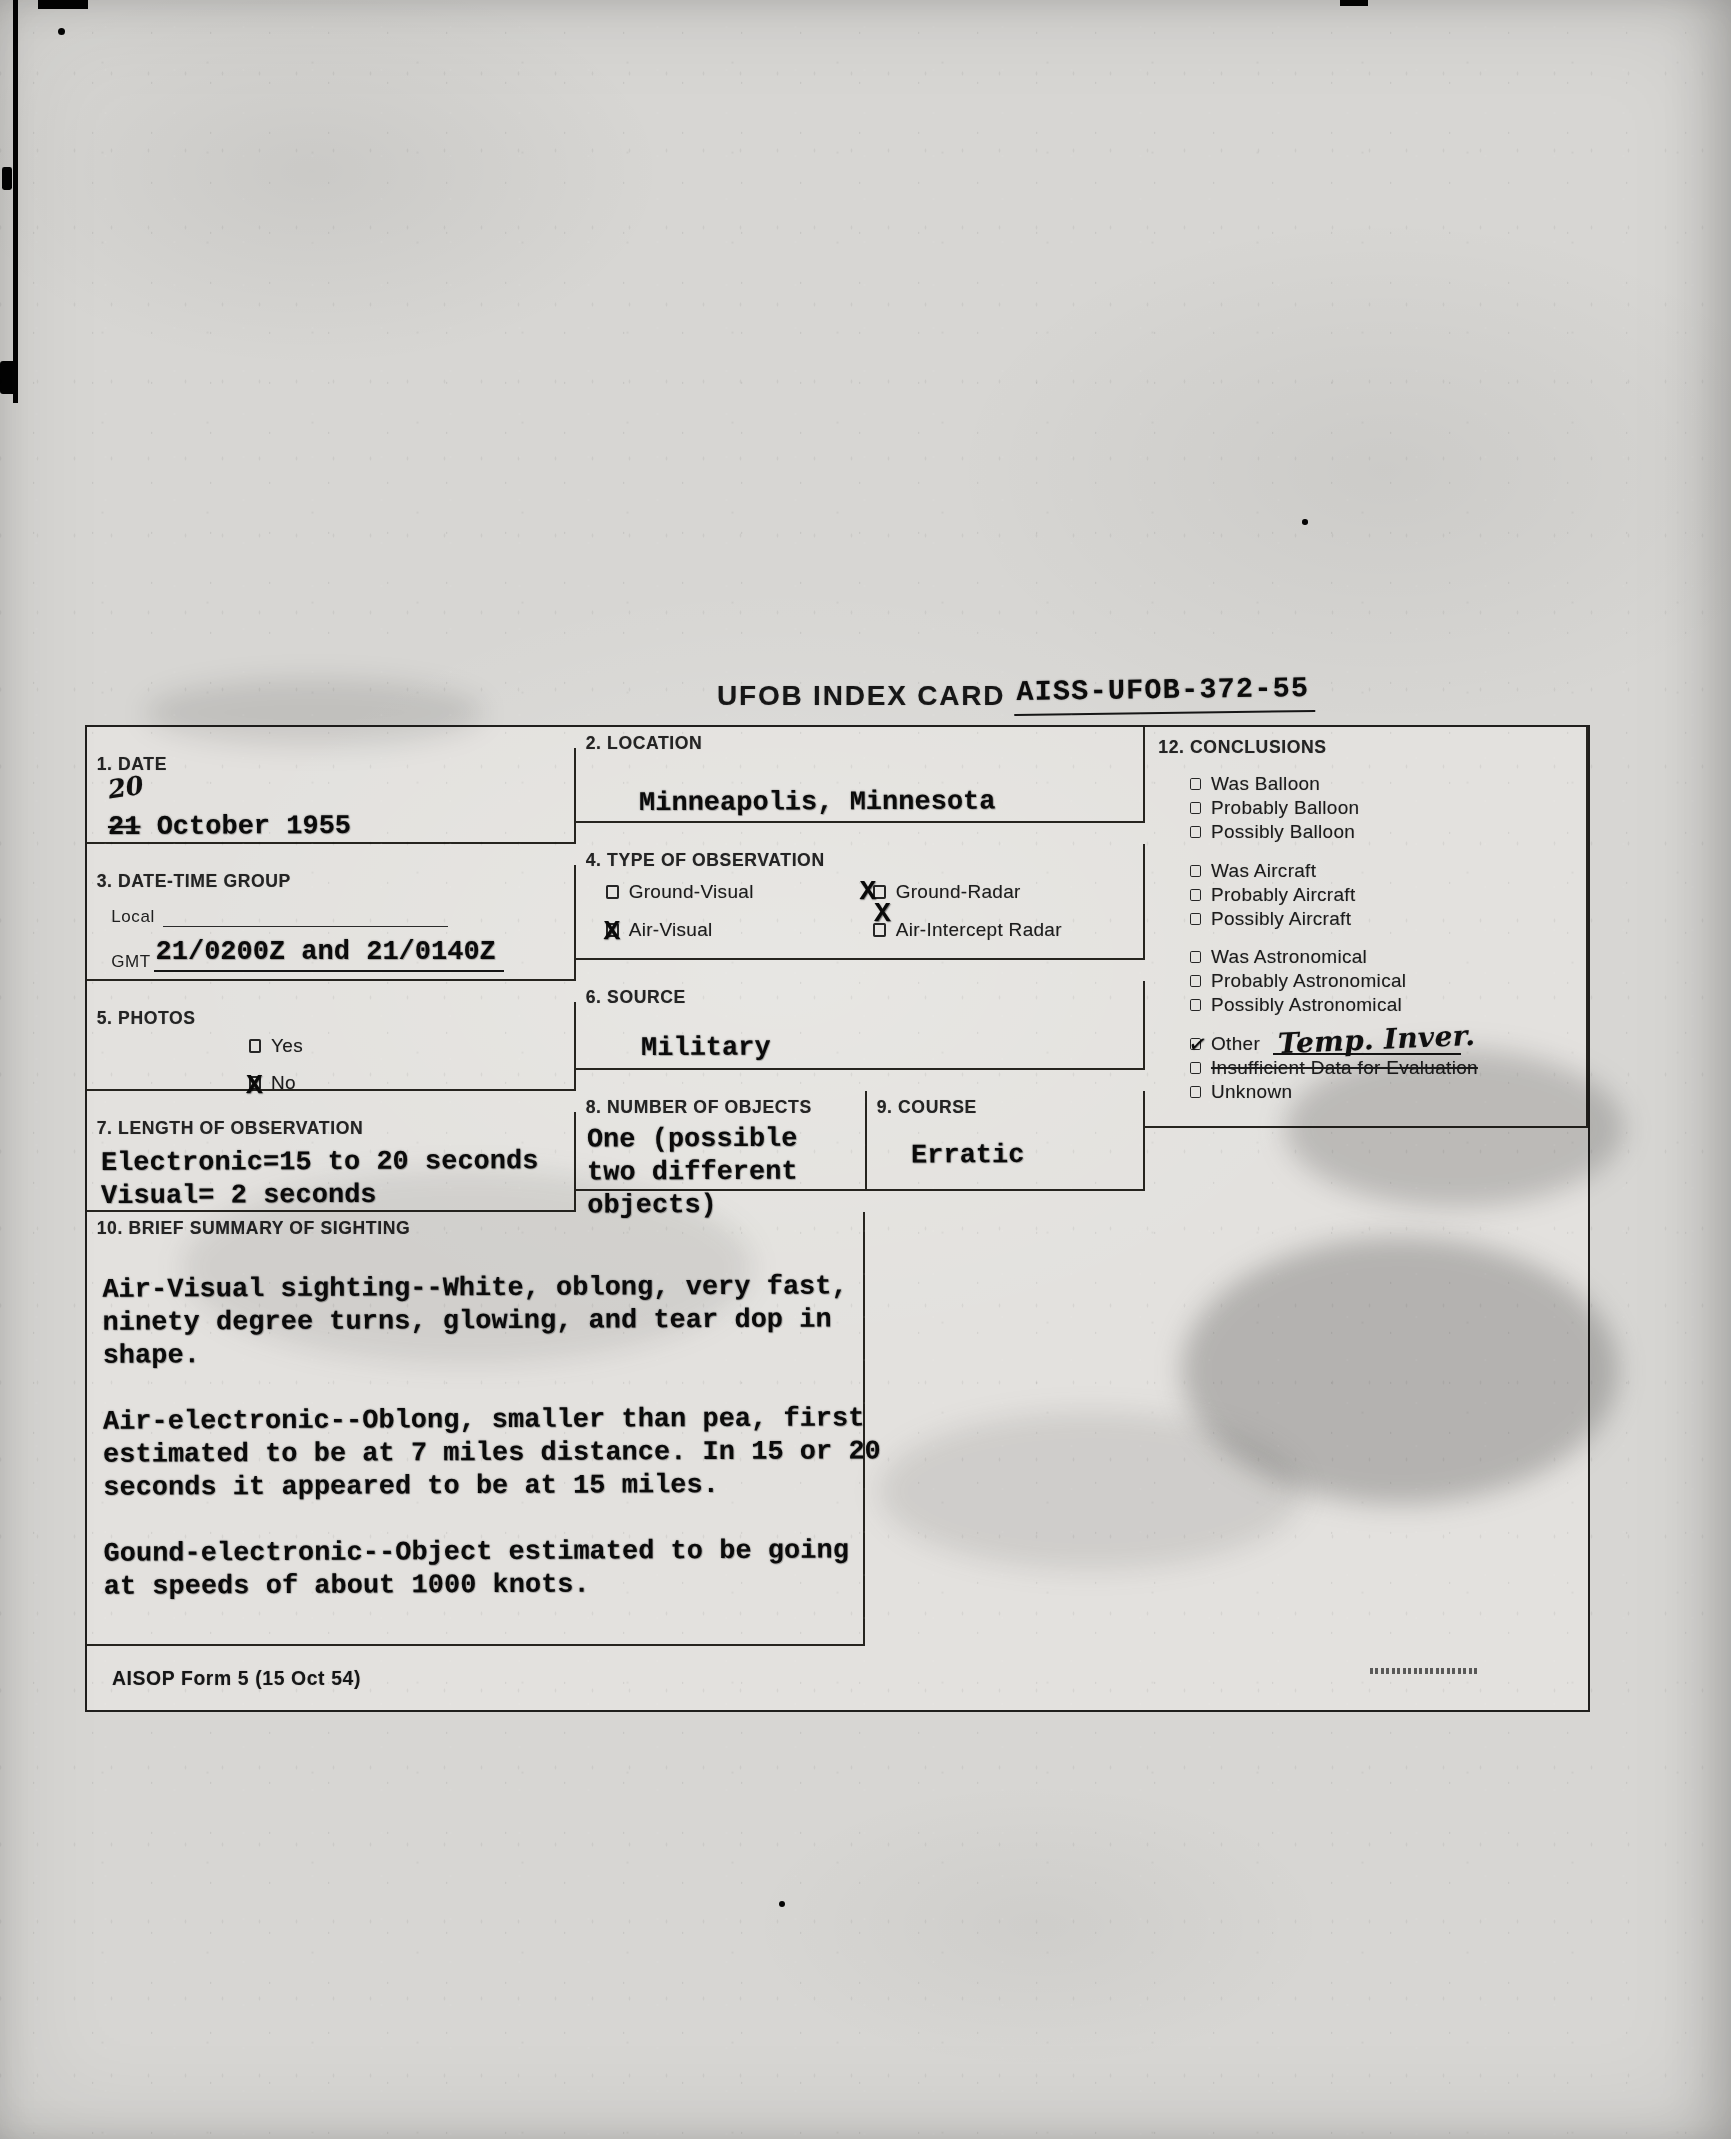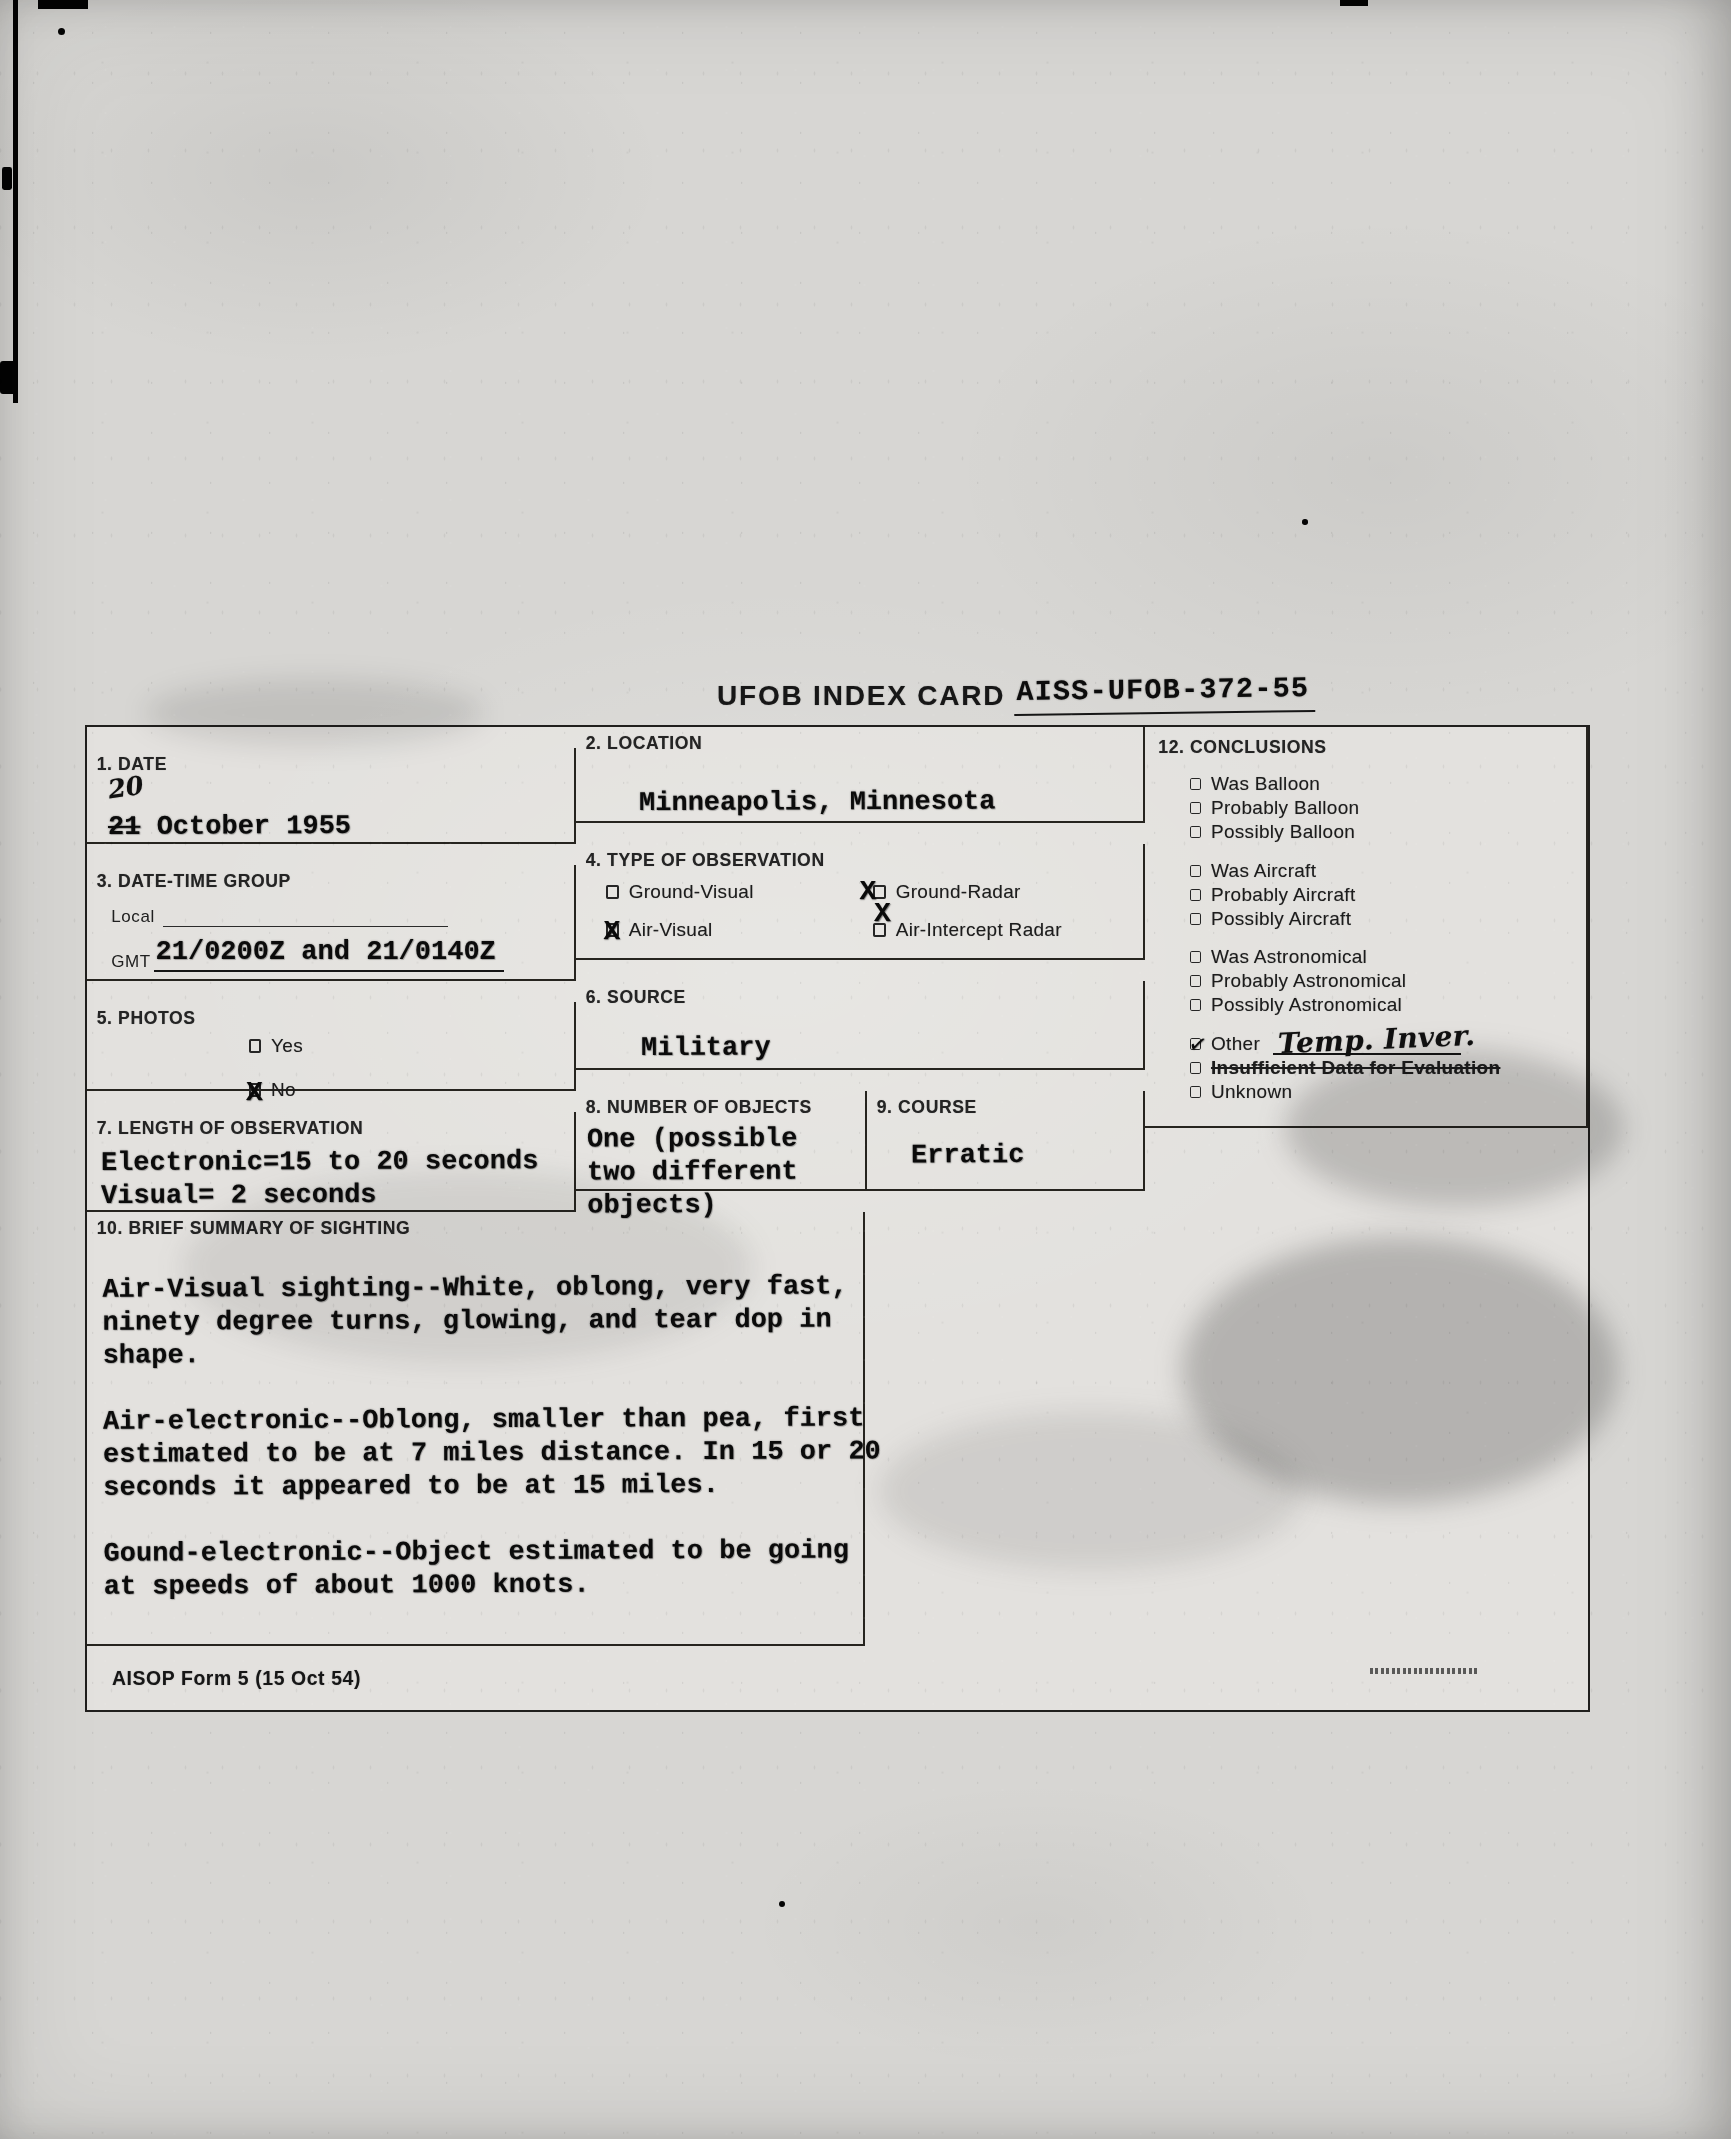--- a/index.html
+++ b/index.html
@@ -136,21 +136,21 @@
          color:#1c1c1c; white-space:nowrap; text-shadow:0 0 0.9px rgba(0,0,0,.3); }
   .box { position:relative; display:inline-block; width:12.7px; height:14px;
          border:2.1px solid #262626; border-radius:1.8px; flex:none; }
   .box.checked::after {
     content:"X"; position:absolute; left:-4.8px; top:-8.5px;
     font-family:"Liberation Mono",monospace; font-weight:900; font-size:28px; color:#0a0a0a;
     text-shadow:0.6px 0.6px 1.2px rgba(0,0,0,.5);
   }
   .obs-grid .opt:nth-child(2) .box.checked::after { left:-15.8px; top:-11px; }
   .obs-grid .opt:nth-child(4) .box.checked::after { left:-1.2px; top:-27px; }
-  .photos-opts { display:flex; flex-direction:column; gap:22px; margin:6px 0 0 152px; }
+  .photos-opts { display:flex; flex-direction:column; gap:15px; margin:6px 0 0 152px; }
 
   
   .source-value { margin:23px 0 0 55px; }
   .len-lines { margin:7.3px 0 0 4.8px; }
   .num-value { margin:4.8px 0 0 1.2px; }
   .course-value { margin:20.6px 0 0 34px; }
 
   
   .para-block { margin:33px 0 0 6px; width:103%; }
   .para-block p + p { margin-top:33px; }
@@ -162,21 +162,21 @@
             letter-spacing:0.3px; color:#1c1c1c; white-space:nowrap;
             text-shadow:0 0 0.9px rgba(0,0,0,.3);margin-left:32px; }
   .c-item.gap { margin-top:14.5px; }
   .c-item .box { width:11px; height:12px; border-width:1.8px; }
   .c-item.other .box.checked::after { content:"\2713"; font-size:25.5px; left:-1.2px; top:-11px;
     transform:rotate(10deg); }
   .other-line { position:relative; display:inline-block; width:188px; height:23px;
                 border-bottom:2.4px solid #141414; margin-left:3.6px; }
   .other-hand { position:absolute; left:4.8px; bottom:-2.4px; font-size:28px; white-space:nowrap;
                 transform:rotate(-2.5deg); }
-  .c-item.struck-item .c-label { text-decoration:line-through; text-decoration-thickness:1.8px;font-weight:bold; }
+  .c-item.struck-item .c-label { text-decoration:line-through; text-decoration-thickness:1.8px; }
 </style>
 </head>
 <body>
 
 <div class="mottle"></div>
 
 <div class="artifact a-strip"></div>
 <div class="artifact a-blob1"></div>
 <div class="artifact a-blob2"></div>
 <div class="artifact a-dash"></div>

